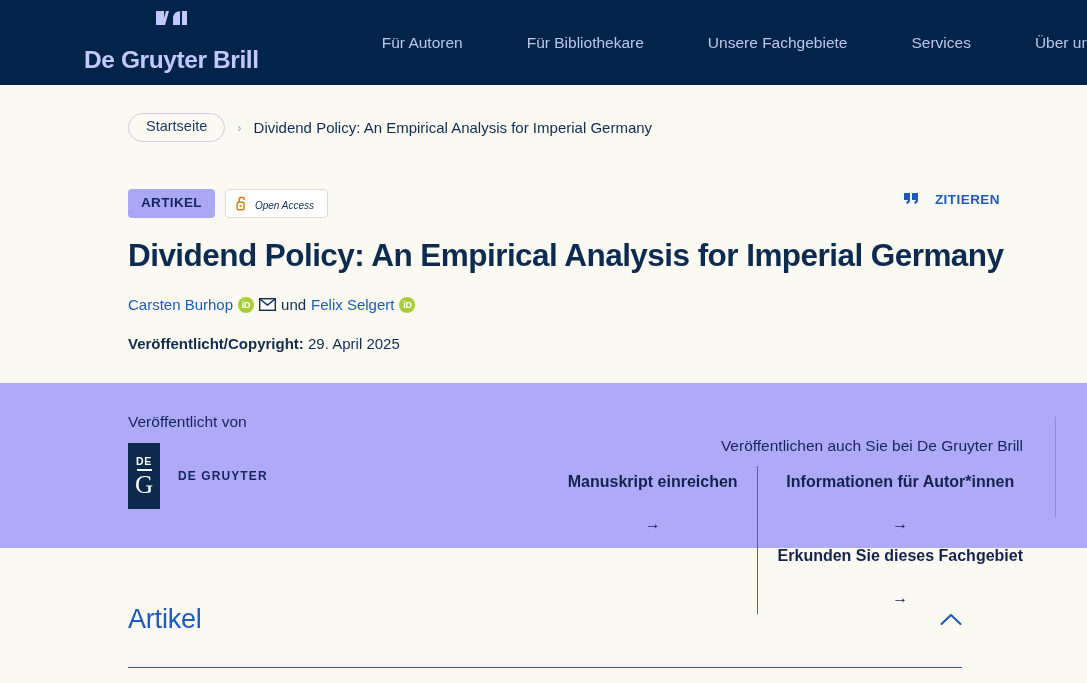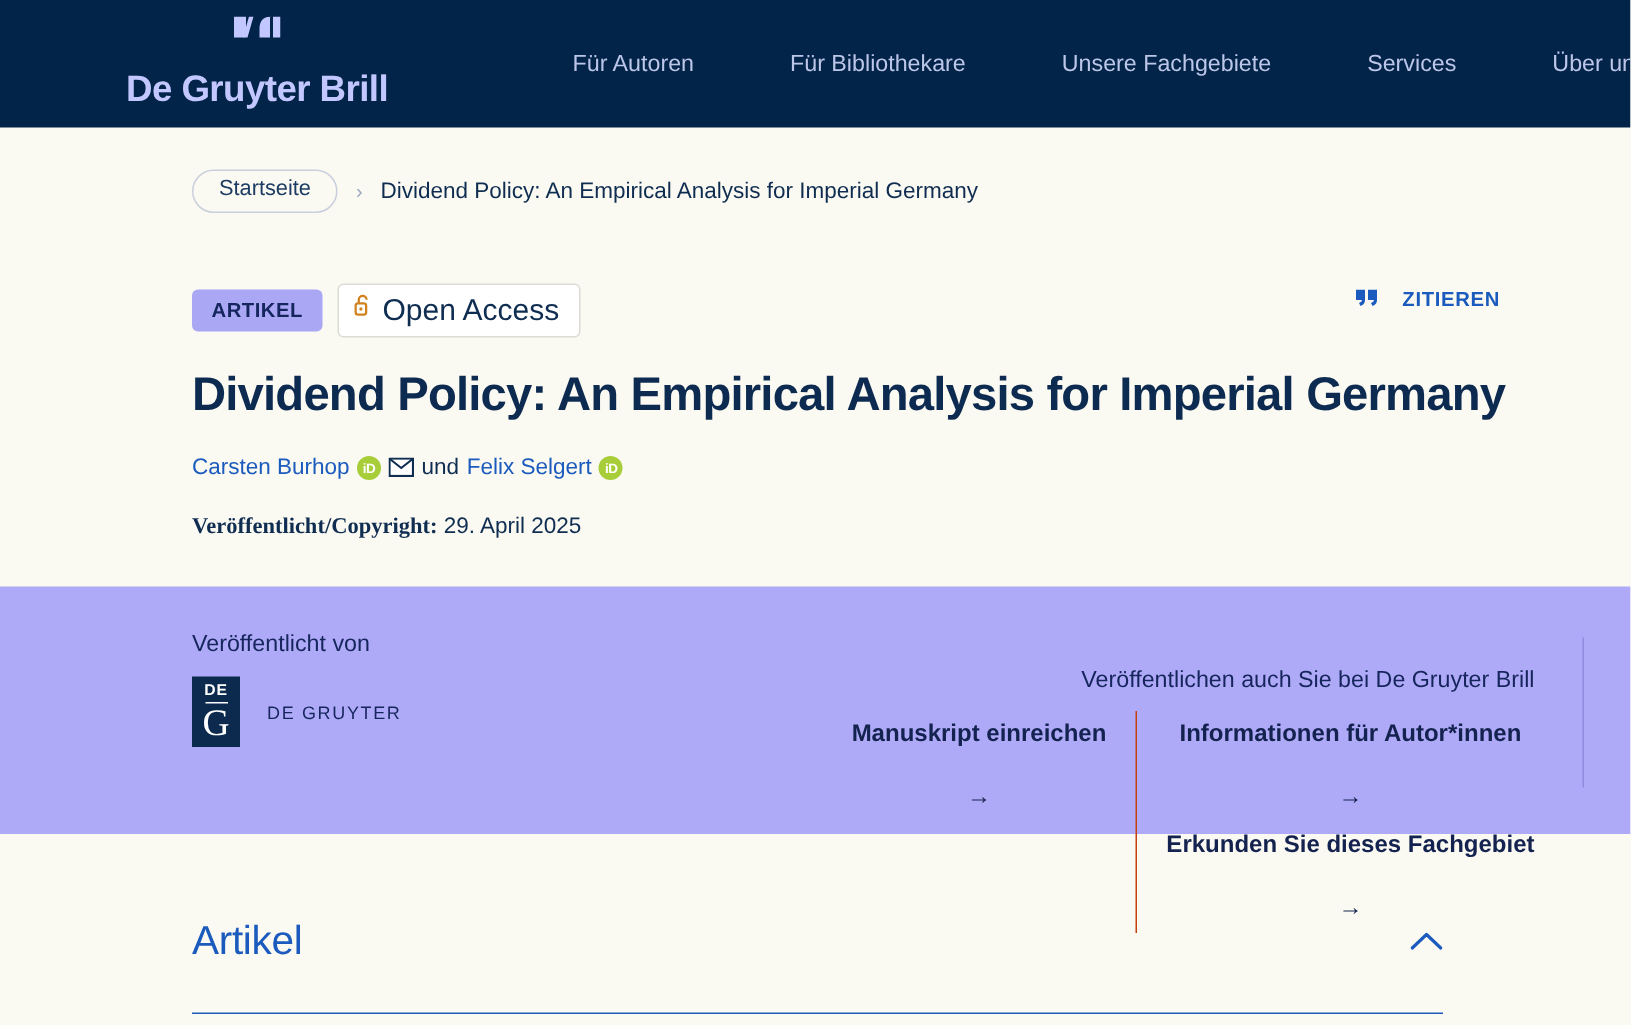--- a/index.html
+++ b/index.html
@@ -119,27 +119,28 @@
     border-radius: 4px;
     cursor: pointer;
     line-height: 1.1;
   }
 
   .badge-oa {
     background: #ffffff;
     border: 1px solid #dcdcd4;
     border-radius: 4px;
     padding: 6px 13px 6px 10px;
-    font-size: 20px;
+    font-size: 10px;
     color: #0f2d51;
     display: flex;
-    align-items: flex-start;
+    align-items: flex-end;
     gap: 7px;
     cursor: pointer;
     line-height: 1.1;
+    font-style: italic;
   }
 
   .cite-btn {
     position: absolute;
     right: 47px;
     top: 3px;
     display: flex;
     align-items: center;
     gap: 16px;
     background: none;
@@ -193,21 +194,21 @@
     letter-spacing: -0.3px;
   }
 
   .mail-icon { cursor: pointer; display: inline-flex; }
 
   .pubdate {
     margin-top: 22px;
     font-size: 15px;
     color: #0f2d51;
   }
-  .pubdate b { font-weight: 700; font-family: Liberation Serif, serif; }
+  .pubdate b { font-weight: 700; }
 
   
   .publisher-banner {
     margin-top: 31px;
     background: #aeaaf8;
     height: 165px;
     padding: 30px 0 0 128px;
     display: flex;
     position: relative;
   }
@@ -221,21 +222,21 @@
   }
 
   .pub-logo-row {
     display: flex;
     align-items: center;
     gap: 18px;
   }
 
   .dg-logo {
     width: 32px;
-    height: 47px;
+    height: 66px;
     background: #0b2a4e;
     color: #ffffff;
     display: flex;
     flex-direction: column;
     align-items: center;
     justify-content: center;
     gap: 2px;
     cursor: pointer;
   }
 
@@ -249,21 +250,21 @@
   .dg-rule { width: 15px; height: 1.5px; background: #ffffff; }
 
   .dg-g {
     font-family: "Liberation Serif", serif;
     font-size: 25px;
     line-height: 0.95;
   }
 
   .dg-name {
     font-size: 12px;
-    font-weight: 400;
+    font-weight: 700;
     letter-spacing: 1.1px;
     color: #16255c;
   }
 
   .pub-right {
     flex: 1;
     padding-right: 64px;
     text-align: right;
     margin-top: 24px;
   }

